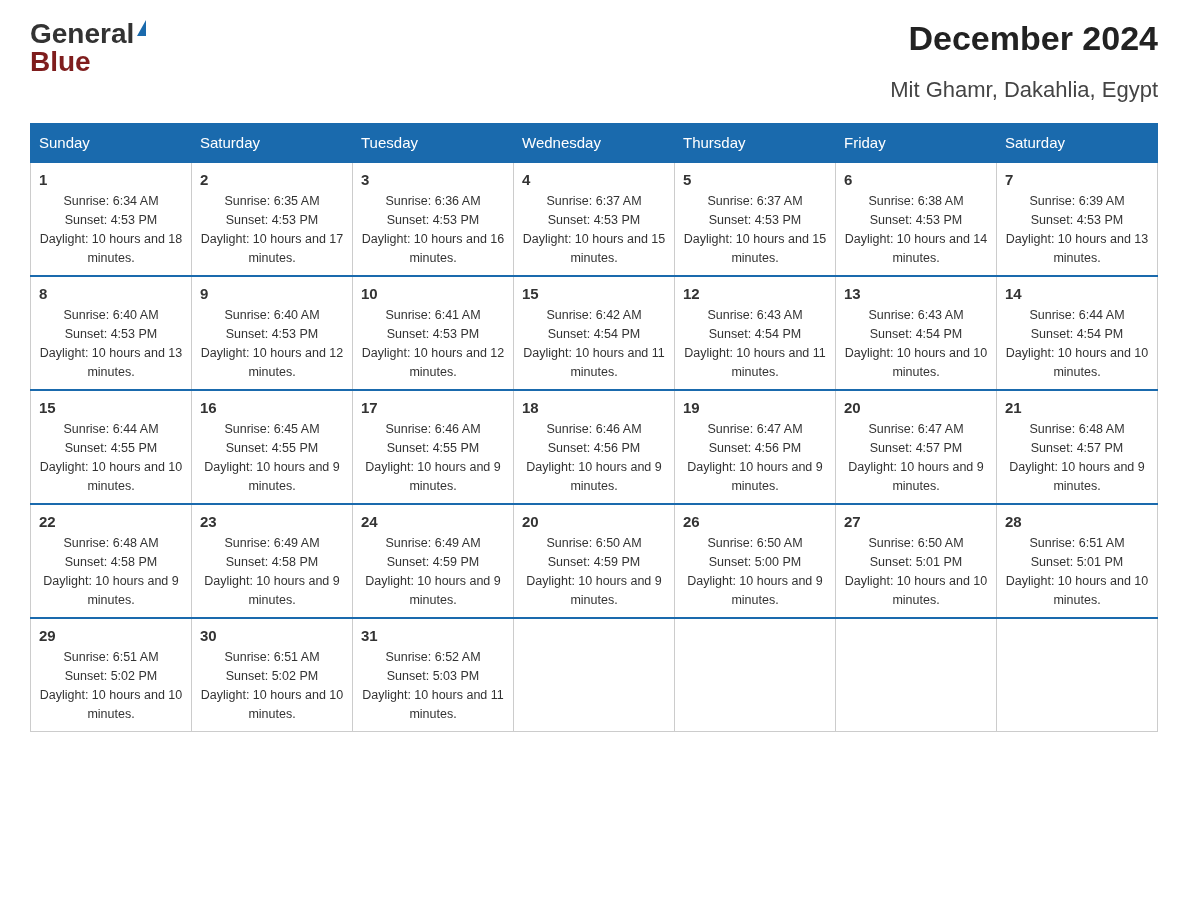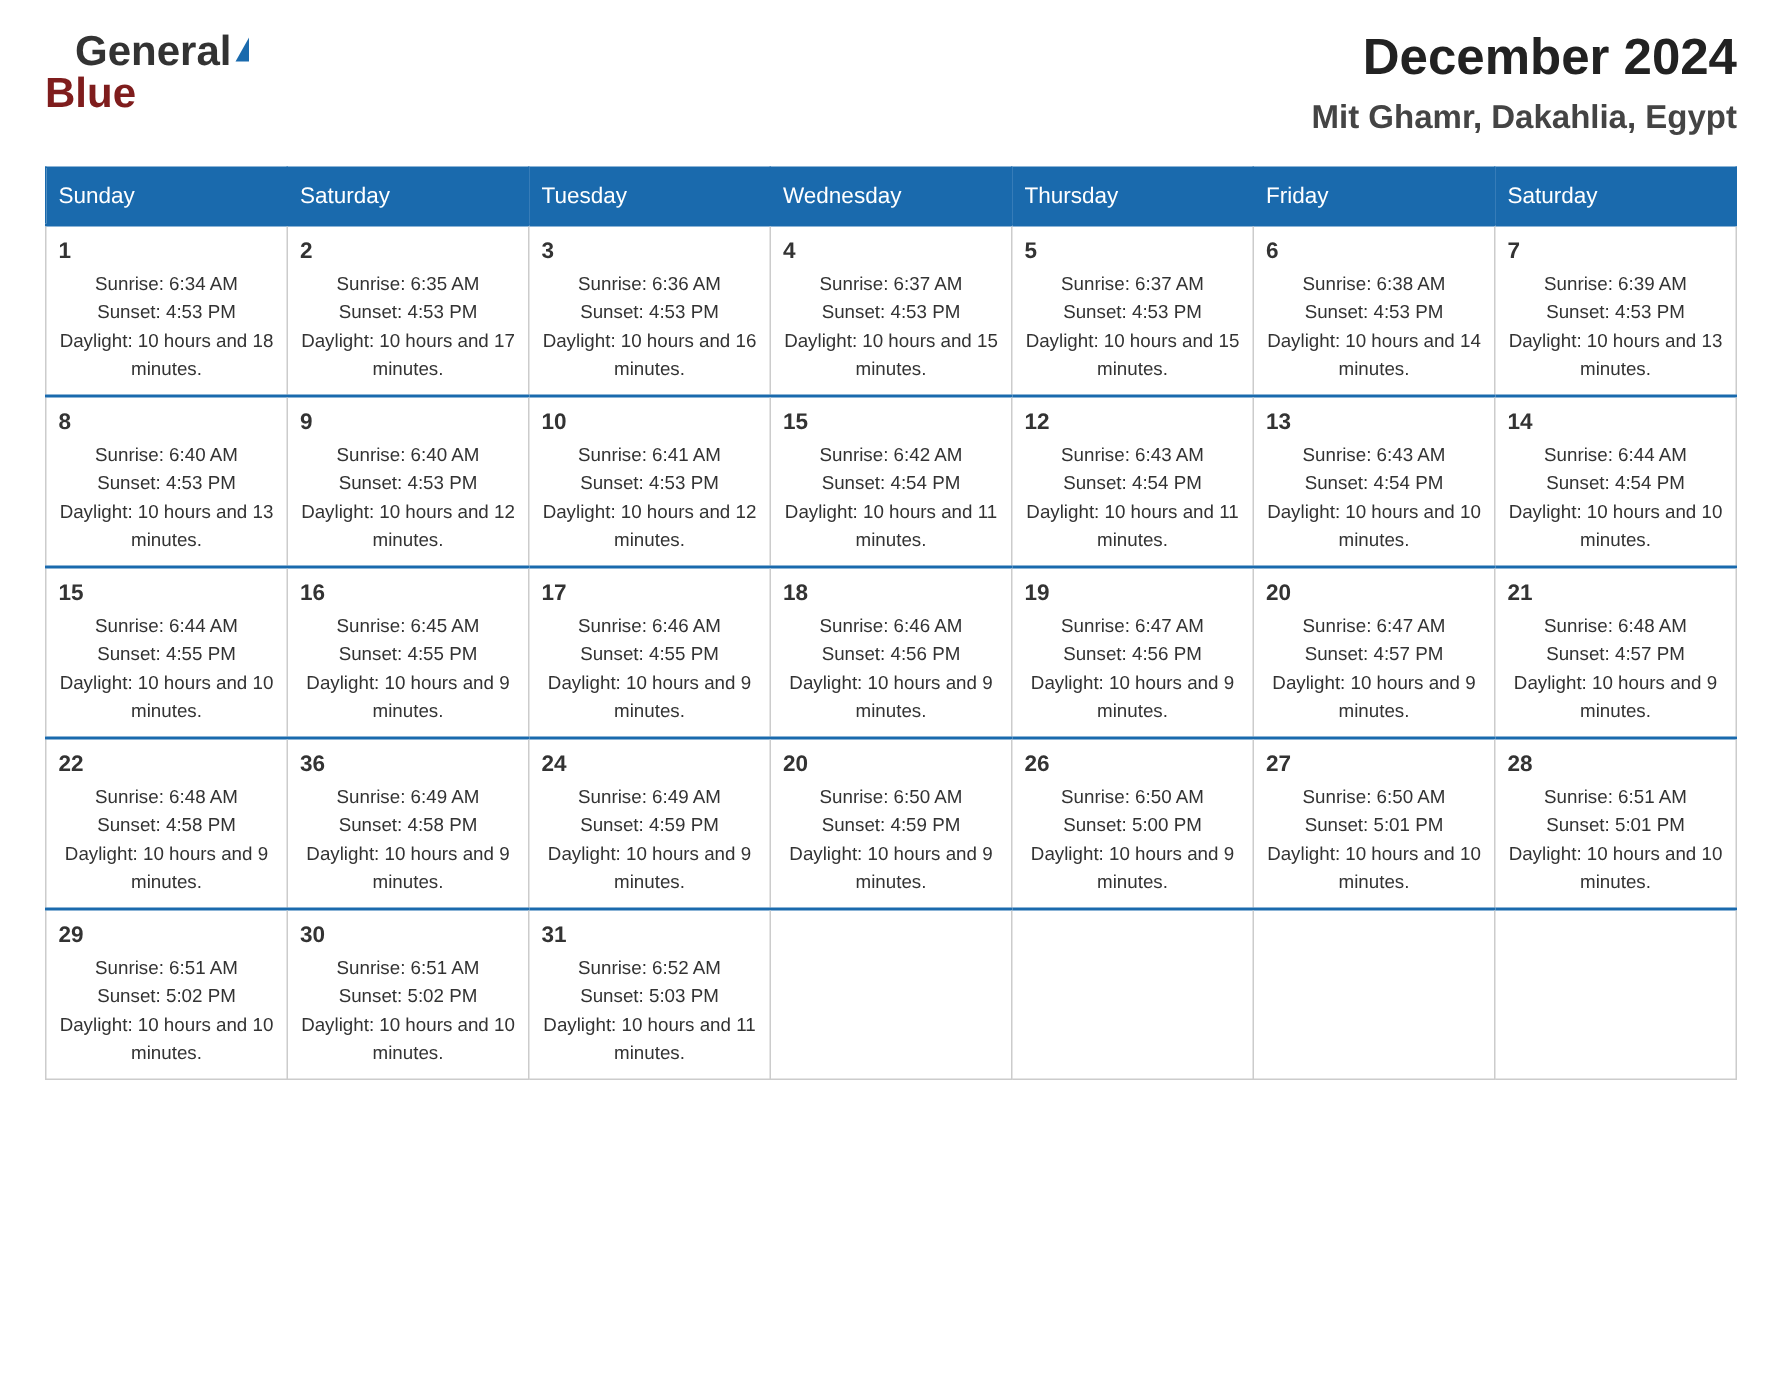--- a/index.html
+++ b/index.html
@@ -28,37 +28,36 @@
       line-height: 1;
     }
     .logo-blue {
       font-size: 28px;
       font-weight: bold;
       color: #7f1d1d;
       line-height: 1;
     }
     .logo-line {
       display: flex;
-      align-items: center;
-      margin-left: 20px;
+      align-items: flex-start;
     }
     .title-block {
       text-align: right;
     }
     .title-block h1 {
       font-size: 34px;
       font-weight: bold;
       color: #222;
       line-height: 1.1;
     }
     .title-block h2 {
       font-size: 22px;
-      font-weight: bold;
+      font-weight: normal;
       color: #444;
-      margin-top: 8px;
+      margin-top: 20px;
     }
     table {
       width: 100%;
       border-collapse: collapse;
     }
     thead tr th {
       background-color: #1a6aad;
       color: #fff;
       padding: 10px 8px;
       font-size: 15px;
@@ -210,21 +209,21 @@
           <span class="day-number">21</span>
           <div class="day-info">Sunrise: 6:48 AM<br>Sunset: 4:57 PM<br>Daylight: 10 hours and 9 minutes.</div>
         </td>
       </tr>
       <tr>
         <td>
           <span class="day-number">22</span>
           <div class="day-info">Sunrise: 6:48 AM<br>Sunset: 4:58 PM<br>Daylight: 10 hours and 9 minutes.</div>
         </td>
         <td>
-          <span class="day-number">36</span>
+          <span class="day-number">23</span>
           <div class="day-info">Sunrise: 6:49 AM<br>Sunset: 4:58 PM<br>Daylight: 10 hours and 9 minutes.</div>
         </td>
         <td>
           <span class="day-number">24</span>
           <div class="day-info">Sunrise: 6:49 AM<br>Sunset: 4:59 PM<br>Daylight: 10 hours and 9 minutes.</div>
         </td>
         <td>
           <span class="day-number">20</span>
           <div class="day-info">Sunrise: 6:50 AM<br>Sunset: 4:59 PM<br>Daylight: 10 hours and 9 minutes.</div>
         </td>

